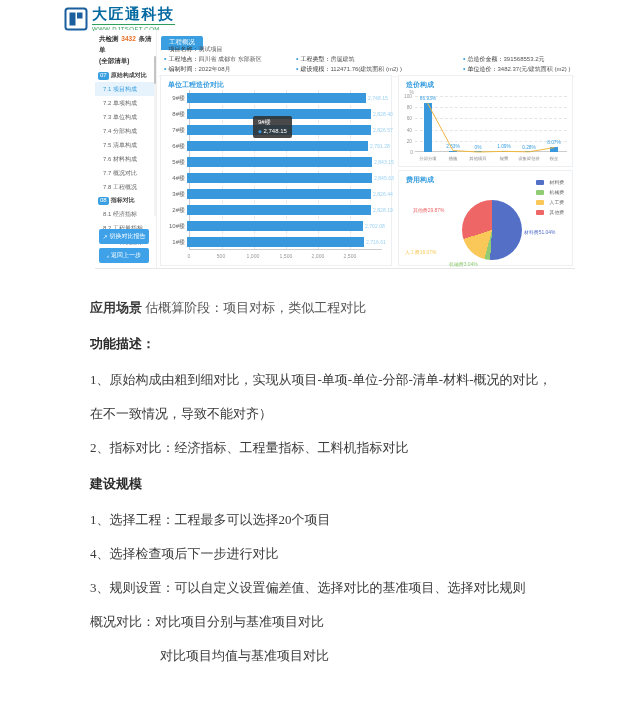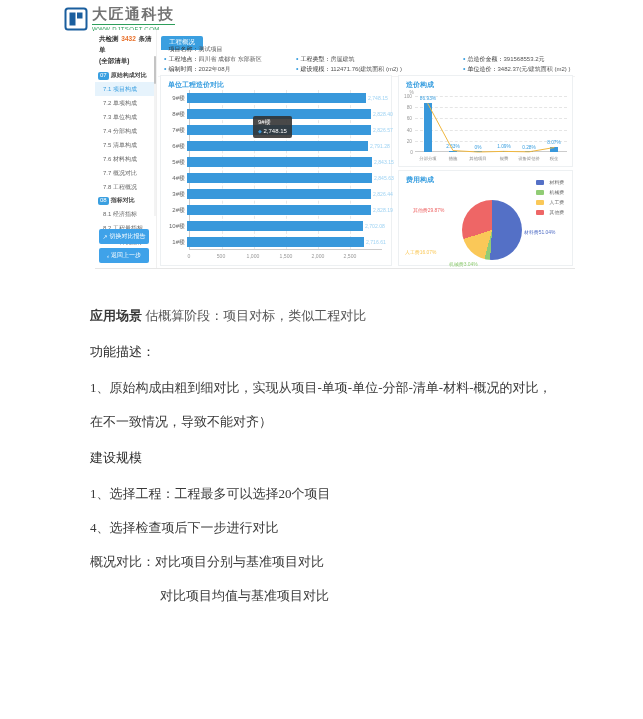--- a/index.html
+++ b/index.html
@@ -4,21 +4,21 @@
 <style>
   * { box-sizing: border-box; }
   html,body { margin:0; padding:0; }
   body { width:643px; height:719px; position:relative; background:#fff;
          font-family:"Liberation Serif", serif; overflow:hidden; }
 
   
   .logo { position:absolute; left:64px; top:6px; display:flex; align-items:center; gap:4px; }
   .logo-mark { width:24px; height:24px; }
   .brand { font-family:"Liberation Sans", sans-serif; font-size:15px; font-weight:bold;
-           color:#737373; letter-spacing:1.5px; line-height:1.1;text-align:center; }
+           color:#0369a1; letter-spacing:1.5px; line-height:1.1;text-align:center; }
   .site  { font-family:"Liberation Sans", sans-serif; font-size:6px; color:#2e9e5b;
            letter-spacing:.5px; border-top:1px solid #2e9e5b; margin-top:1px; padding-top:1px; }
 
   
   .shot { position:absolute; left:95px; top:30px; width:480px; height:239px;
           background:#fff; border-bottom:1px solid #e6e6e6;
           font-family:"Liberation Sans", sans-serif; }
 
   
   .sidebar { position:absolute; left:0; top:0; width:62px; height:100%; border-right:1px solid #f0f0f0; }
@@ -100,22 +100,22 @@
   .pl-0 { left:125px; top:57px; }
   .pl-1 { left:50px; top:89px; }
   .pl-2 { left:6px; top:77px; }
   .pl-3 { left:14px; top:35px; }
 
   
   .doc { position:absolute; left:90px; top:297px; width:505px; color:#2b2b2b; }
   .doc-heading { font-size:14.5px; font-weight:bold; margin:0 0 7px 13px; }
   .scene { font-size:13px; margin:0 0 13px; }
   .scene .gray { color:#555; }
-  .sub { font-size:13px; font-weight:normal; margin:10px 0 20px; }
-  .doc p { font-size:13px; margin:12px 0 20px; line-height:14px; color:#3a3a3a; }
+  .sub { font-size:13px; font-weight:bold; margin:10px 0 20px; }
+  .doc p { font-size:13px; margin:4px 0 20px; line-height:14px; color:#3a3a3a; }
   .doc p.indent { margin-left:70px; }
 </style>
 </head>
 <body>
 
 <div class="page">
 
   <header class="logo">
     <div class="logo-mark">
       <svg viewBox="0 0 24 24" width="24" height="24">
@@ -370,19 +370,21 @@
         </div>
       </div>
     </div>
   </section>
 
   <article class="doc">
     <p class="scene"><b>应用场景</b> <span class="gray">估概算阶段：项目对标，类似工程对比</span></p>
     <h3 class="sub">功能描述：</h3>
     <p>1、原始构成由粗到细对比，实现从项目-单项-单位-分部-清单-材料-概况的对比，</p>
     <p>在不一致情况，导致不能对齐）</p>
+    <p>2、指标对比：经济指标、工程量指标、工料机指标对比</p>
     <h3 class="sub">建设规模</h3>
     <p>1、选择工程：工程最多可以选择20个项目</p>
     <p>4、选择检查项后下一步进行对比</p>
+    <p>3、规则设置：可以自定义设置偏差值、选择对比的基准项目、选择对比规则</p>
     <p>概况对比：对比项目分别与基准项目对比</p>
     <p class="indent">对比项目均值与基准项目对比</p>
   </article>
 </div>
 
 </body></html>

